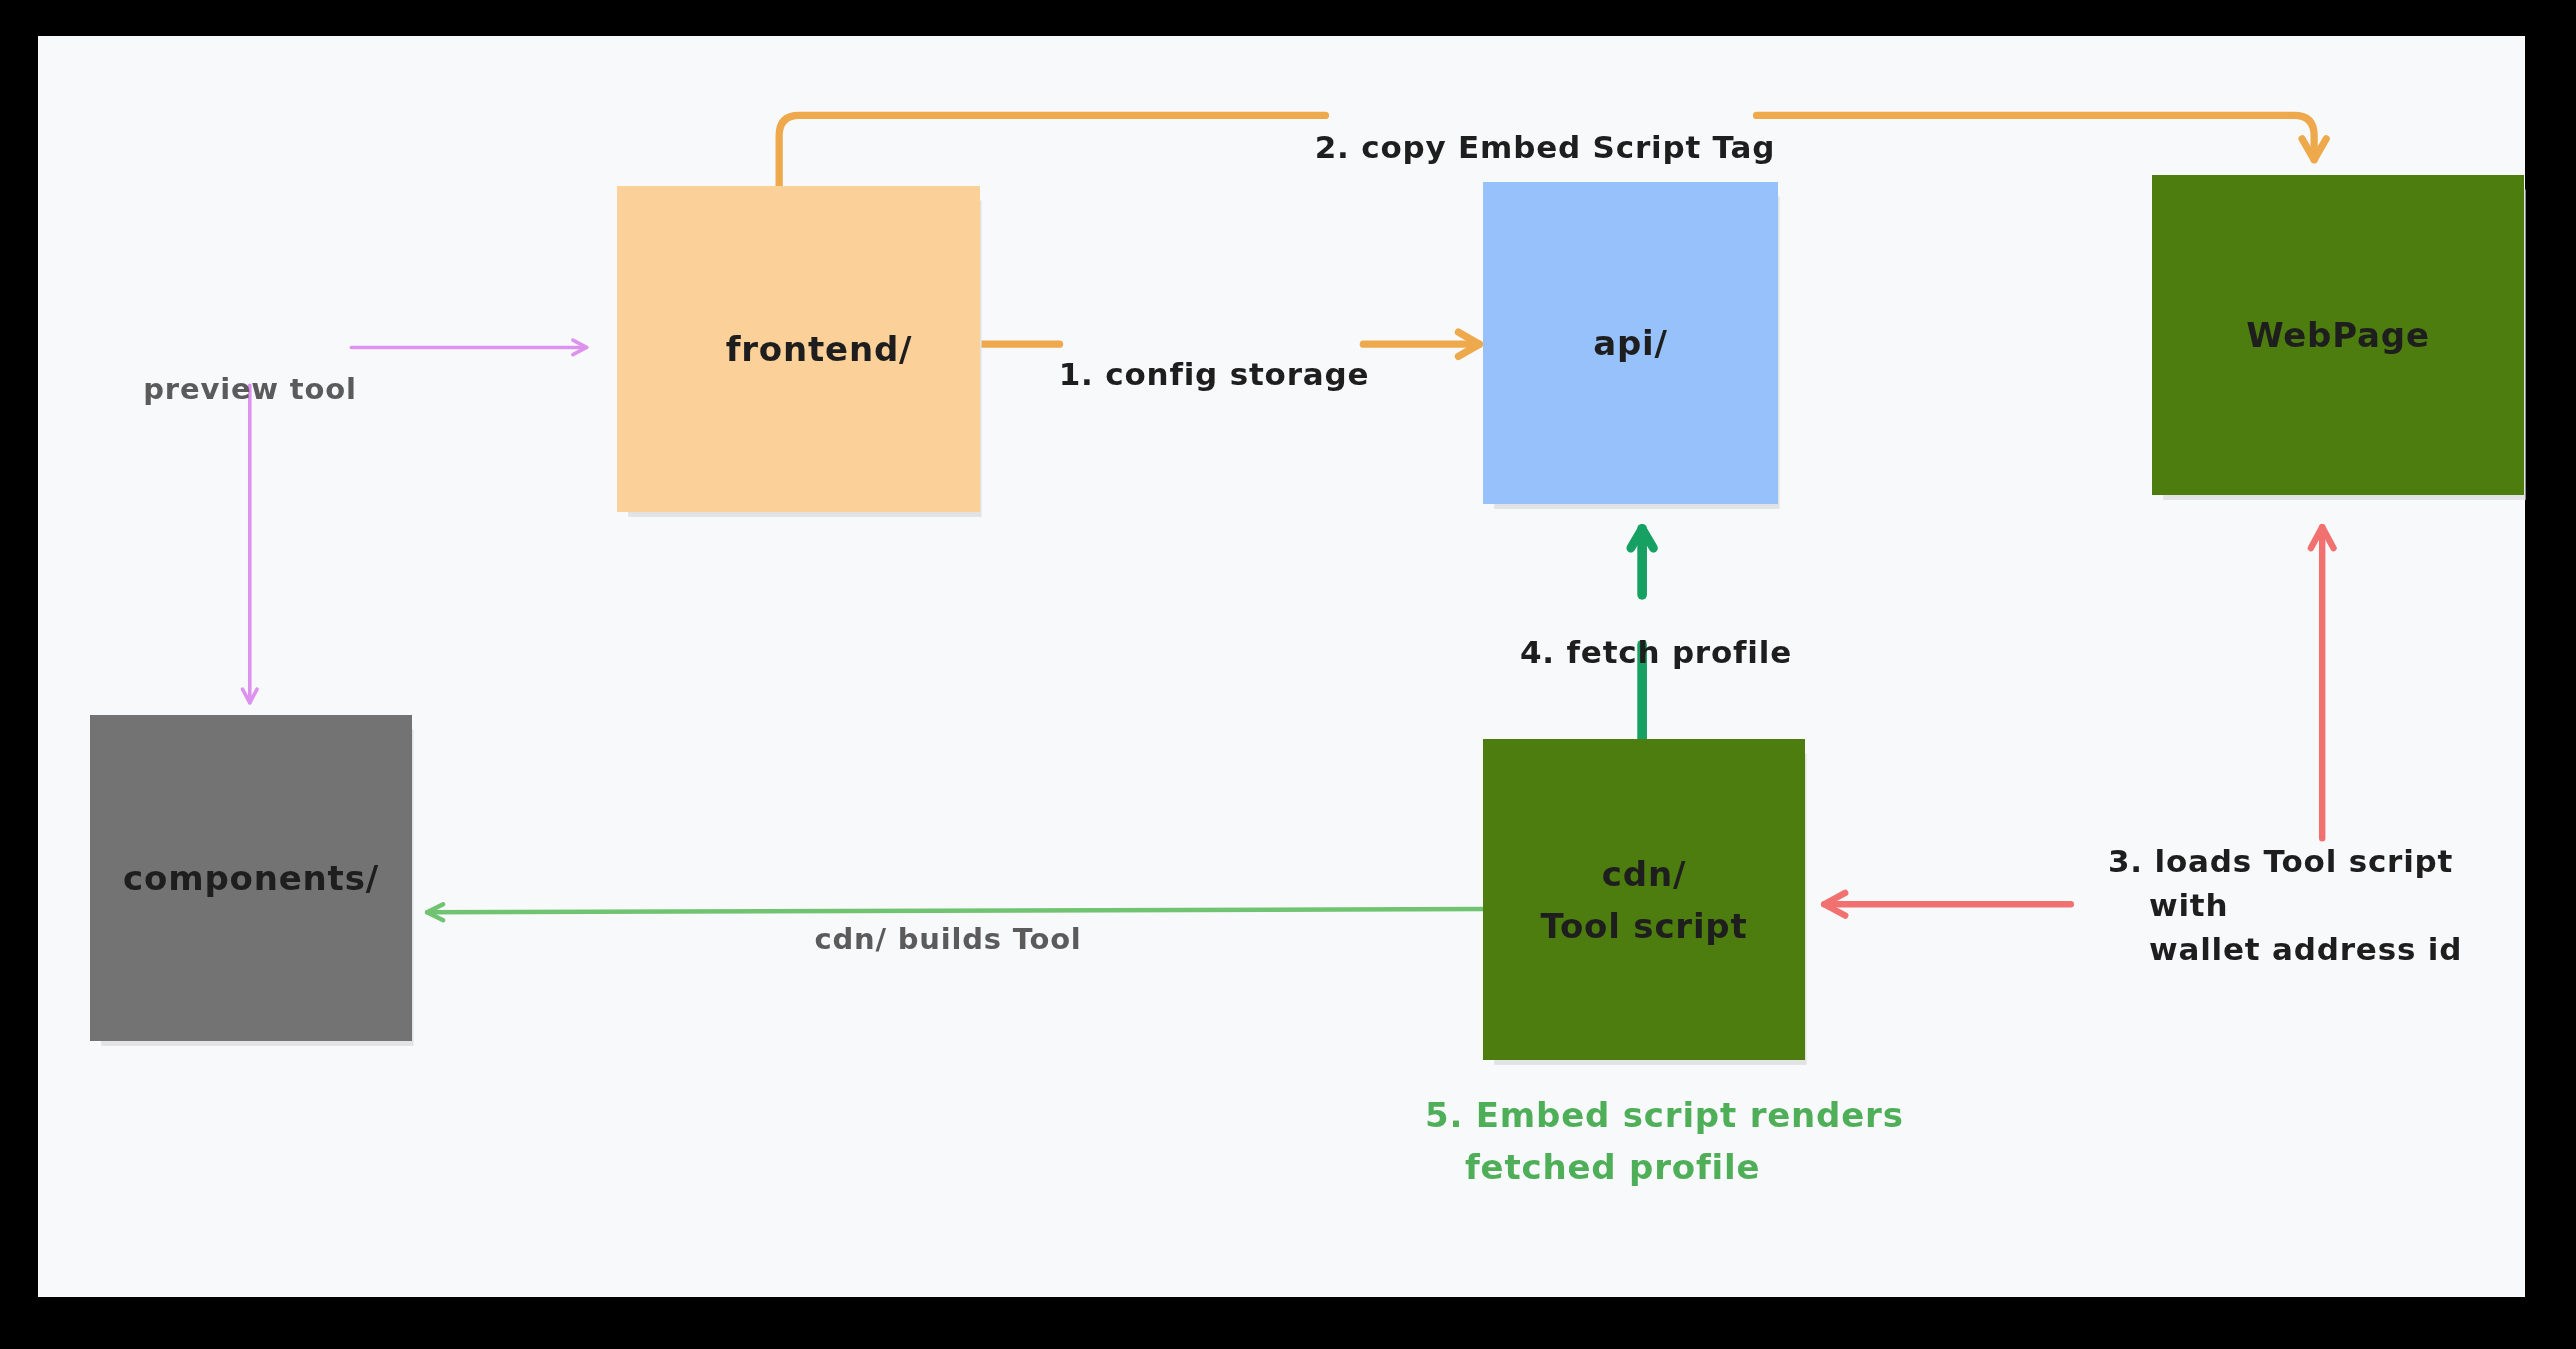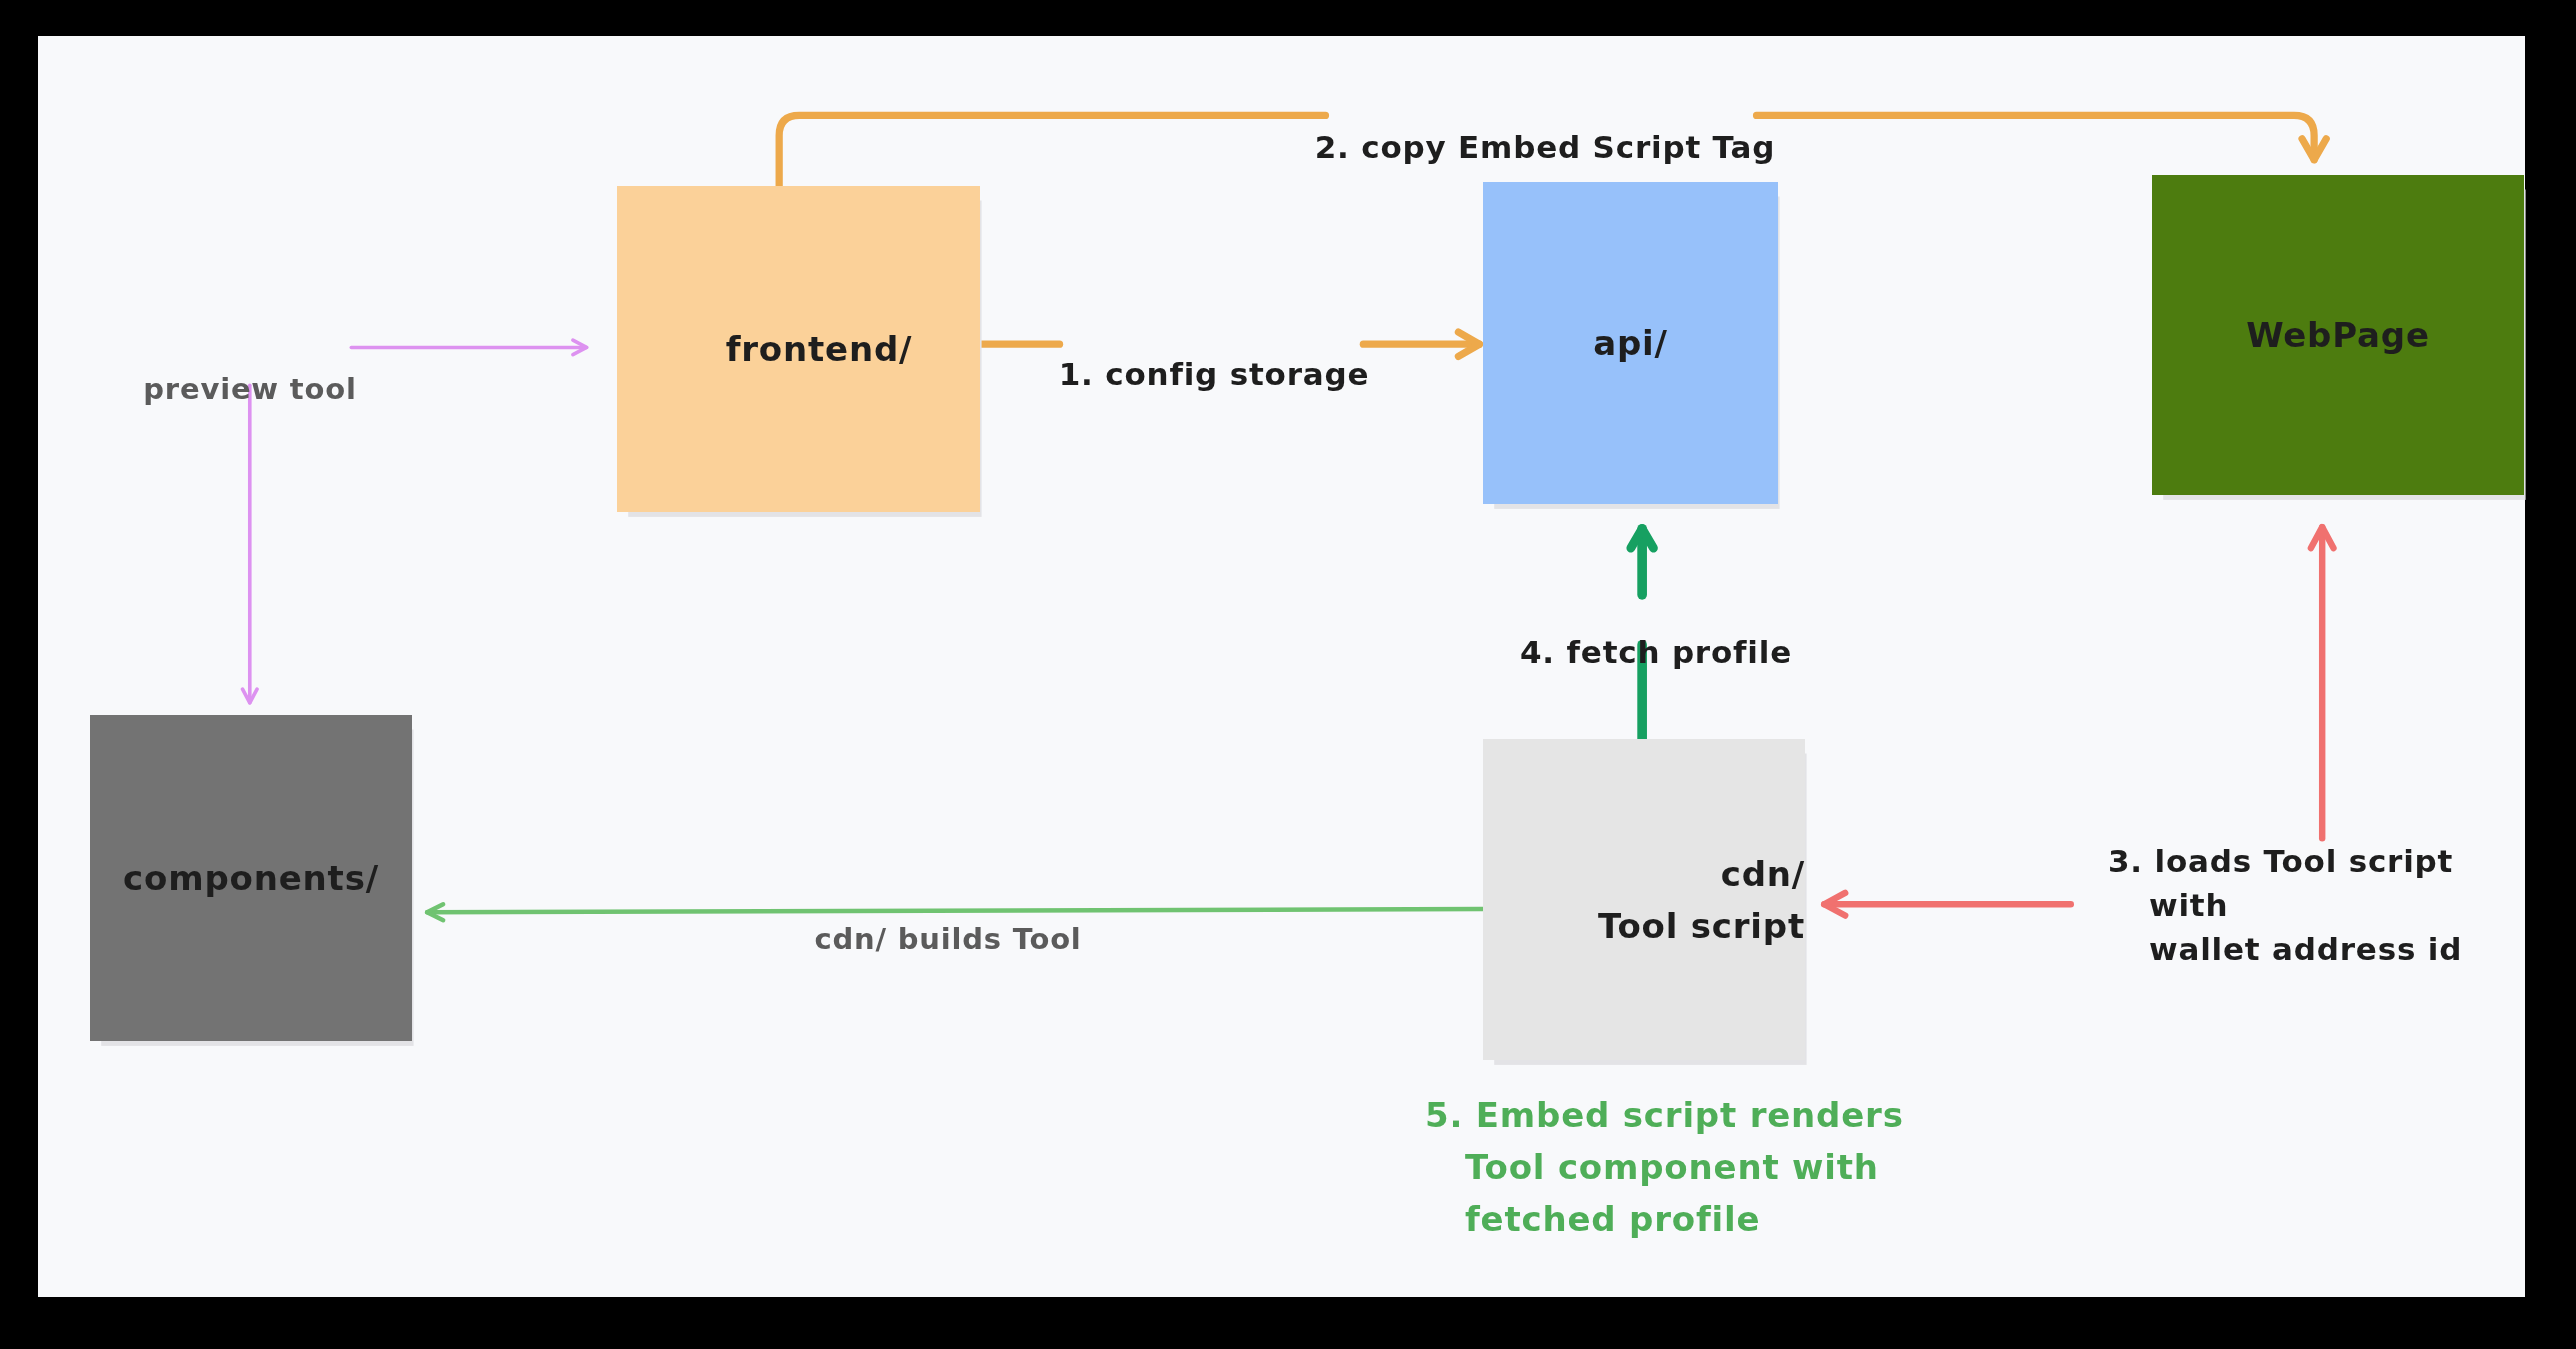--- a/index.html
+++ b/index.html
@@ -22,21 +22,21 @@
     display: flex; flex-direction: column;
     align-items: center; justify-content: center;
     font-size: 34px; font-weight: 700; color: #1e1e1e;
     letter-spacing: 0.8px;
     box-shadow: 6.4px 9.7px 0 -4.8px #e3e3e6;
   }
   .node-frontend   { left: 579px; top: 150px; width: 322px; height: 326px; background: #fbd199; padding-left: 41px; }
   .node-api        { left: 1445px; top: 146px; width: 295px; height: 322px; background: #97c1fa; }
   .node-webpage    { left: 2114px; top: 139px; width: 372px; height: 320px; background: #4d7c0f; text-align: right; }
   .node-components { left: 52px;  top: 679px; width: 322px; height: 326px; background: #737373; }
-  .node-cdn        { left: 1445px; top: 703px; width: 322px; height: 321px; background: #e5e5e5; line-height: 52px; align-items: flex-end; }
+  .node-cdn        { left: 1445px; top: 703px; width: 322px; height: 321px; background: #4d7c0f; line-height: 52px; }
   .edge-label {
     position: absolute;
     transform: translate(-50%, -50%);
     white-space: nowrap;
     font-size: 31px; font-weight: 700; color: #1e1e1e;
     letter-spacing: 0.8px;
     margin-top: 32px;
   }
   .edge-label.gray { color: #5b5b5b; font-size: 29px; font-weight: 600; }
   .edge-label.masked { background: #f8f9fb; padding: 4.8px 11.3px; }
@@ -125,18 +125,17 @@
   <div class="edge-label gray masked" style="left:910px; top:871px;">cdn/ builds Tool</div>
 
   <div class="label-block" style="left:2070px; top:803px;">
     <span>3. loads Tool script</span>
     <span class="indent">with</span>
     <span class="indent">wallet address id</span>
   </div>
 
   <div class="note-block" style="left:1387px; top:1053px;">
     <span>5. Embed script renders</span>
-    <span class="indent">Tool component with</span>
     <span class="indent">fetched profile</span>
   </div>
 
 </div>
 
 
 </body></html>

